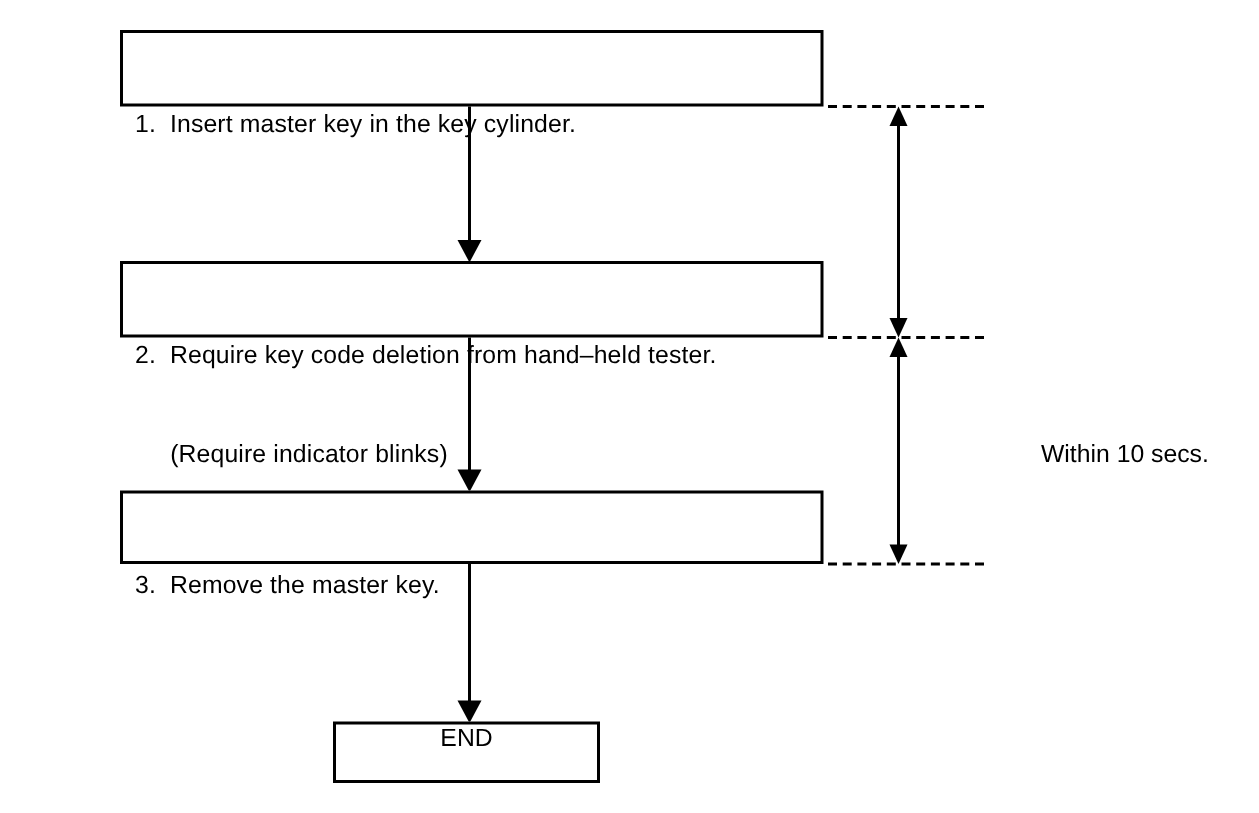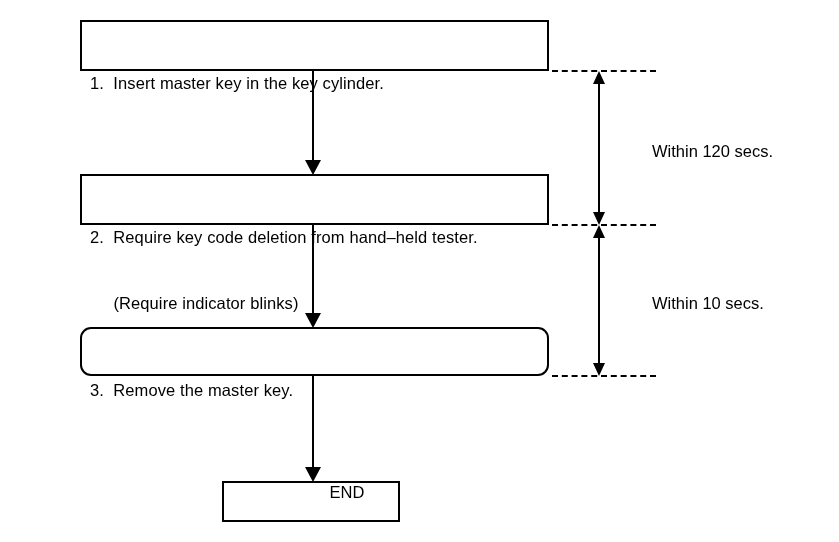--- a/index.html
+++ b/index.html
@@ -36,21 +36,21 @@
     white-space: pre;
     letter-spacing: 0.1px;
   }
   .pbox-line {
     display: block;
     white-space: pre;
   }
 
   #box-step-1 { left: 80px;  top: 20px;  width: 469px; height: 51px; }
   #box-step-2 { left: 80px;  top: 174px; width: 469px; height: 51px; }
-  #box-step-3 { left: 80px;  top: 327px; width: 469px; height: 49px; border-radius: 11px; }
+  #box-step-3 { left: 80px;  top: 327px; width: 469px; height: 49px; }
 
   
   #box-end {
     position: absolute;
     left: 222px;
     top: 481px;
     width: 178px;
     height: 41px;
     box-sizing: border-box;
     border: 2px solid #000000;
@@ -59,21 +59,20 @@
   .end-text {
     position: absolute;
     left: 0;
     top: 1px;
     width: 100%;
     text-align: center;
     font-size: 16.5px;
     line-height: 19px;
     color: #000000;
     white-space: pre;
-    margin-left: 36px;
   }
 
   
   .connector { position: absolute; }
   .conn-stem {
     position: absolute;
     left: 0;
     top: 0;
     width: 2px;
     background: #000000;
@@ -147,21 +146,21 @@
 
   .dim-label {
     position: absolute;
     left: 652px;
     font-size: 16.5px;
     line-height: 20px;
     color: #000000;
     white-space: pre;
   }
   #label-within-120 { top: 141px; }
-  #label-within-10  { top: 293px; }
+  #label-within-10  { top: 293px; margin-left: 42px; }
 </style>
 </head>
 <body>
 
 <div id="canvas">
 
   <div class="pbox" id="box-step-1">
     <div class="pbox-text">
       <span class="pbox-line">1.  Insert master key in the key cylinder.</span>
     </div>
@@ -201,21 +200,20 @@
 
   <div class="leader" id="leader-top"></div>
   <div class="leader" id="leader-middle"></div>
   <div class="leader" id="leader-bottom"></div>
 
   <div class="dimension" id="dim-120">
     <div class="dim-arrow-up"></div>
     <div class="dim-stem"></div>
     <div class="dim-arrow-down"></div>
   </div>
-  <div class="dim-label" id="label-within-120">Within 120 secs.</div>
 
   <div class="dimension" id="dim-10">
     <div class="dim-arrow-up"></div>
     <div class="dim-stem"></div>
     <div class="dim-arrow-down"></div>
   </div>
   <div class="dim-label" id="label-within-10">Within 10 secs.</div>
 
 </div>
 

